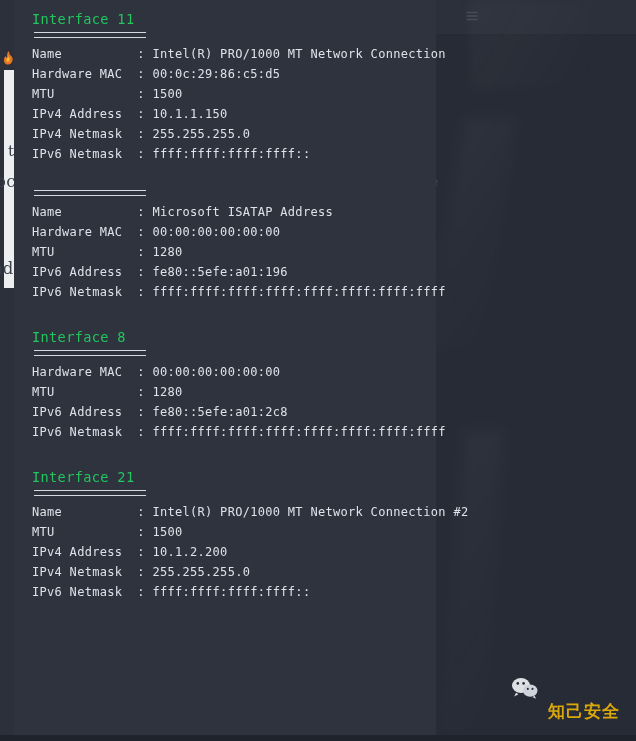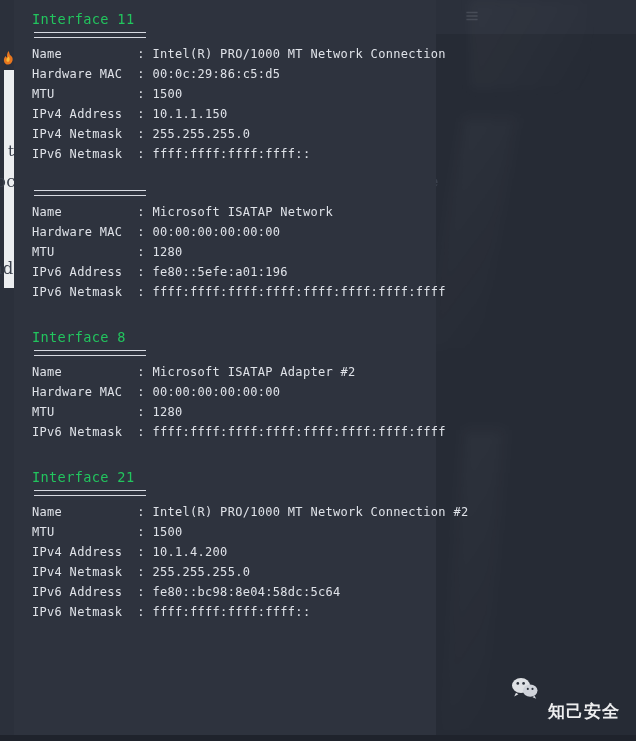--- a/index.html
+++ b/index.html
@@ -103,21 +103,21 @@
   .gap { height:24px; }
 
   
   .watermark {
     position:absolute; right:16px; bottom:18px;
     display:flex; align-items:center; gap:9px;
     opacity:0.92;
   }
   .wm-logo { width:28px; height:24px; }
   .wm-text {
-    color:#ffffff;
+    color:#eab308;
     font-family:"DejaVu Sans","Liberation Sans",sans-serif;
     font-size:17px;
     font-weight:700;
     letter-spacing:1px;
     margin-top:48px;
   }
 
   .bottom-bar {
     position:absolute; left:0; bottom:0; width:636px; height:6px;
     background:#1f232c;
@@ -198,44 +198,43 @@
           <div class="row">Name          : Intel(R) PRO/1000 MT Network Connection</div>
           <div class="row">Hardware MAC  : 00:0c:29:86:c5:d5</div>
           <div class="row">MTU           : 1500</div>
           <div class="row">IPv4 Address  : 10.1.1.150</div>
           <div class="row">IPv4 Netmask  : 255.255.255.0</div>
           <div class="row">IPv6 Netmask  : ffff:ffff:ffff:ffff::</div>
         </div>
         <div class="gap"></div>
         <div class="block">
           <div class="iface-rule"></div>
-          <div class="row">Name          : Microsoft ISATAP Network</div>
+          <div class="row">Name          : Microsoft ISATAP Address</div>
           <div class="row">Hardware MAC  : 00:00:00:00:00:00</div>
           <div class="row">MTU           : 1280</div>
           <div class="row">IPv6 Address  : fe80::5efe:a01:196</div>
           <div class="row">IPv6 Netmask  : ffff:ffff:ffff:ffff:ffff:ffff:ffff:ffff</div>
         </div>
         <div class="gap"></div>
         <div class="block">
           <div class="iface-title">Interface 8</div>
           <div class="iface-rule"></div>
-          <div class="row">Name          : Microsoft ISATAP Adapter #2</div>
           <div class="row">Hardware MAC  : 00:00:00:00:00:00</div>
           <div class="row">MTU           : 1280</div>
+          <div class="row">IPv6 Address  : fe80::5efe:a01:2c8</div>
           <div class="row">IPv6 Netmask  : ffff:ffff:ffff:ffff:ffff:ffff:ffff:ffff</div>
         </div>
         <div class="gap"></div>
         <div class="block">
           <div class="iface-title">Interface 21</div>
           <div class="iface-rule"></div>
           <div class="row">Name          : Intel(R) PRO/1000 MT Network Connection #2</div>
           <div class="row">MTU           : 1500</div>
-          <div class="row">IPv4 Address  : 10.1.4.200</div>
+          <div class="row">IPv4 Address  : 10.1.2.200</div>
           <div class="row">IPv4 Netmask  : 255.255.255.0</div>
-          <div class="row">IPv6 Address  : fe80::bc98:8e04:58dc:5c64</div>
           <div class="row">IPv6 Netmask  : ffff:ffff:ffff:ffff::</div>
         </div>
       </div>
   </div>
 
   <div class="watermark">
     <span class="wm-logo">
       <svg width="28" height="24" viewBox="0 0 28 24">
         <ellipse cx="10" cy="9.5" rx="9" ry="7.6" fill="#eef0f3"></ellipse>
         <path d="M5 16.8 L3.2 20.6 L7.4 18.2 Z" fill="#eef0f3"></path>

